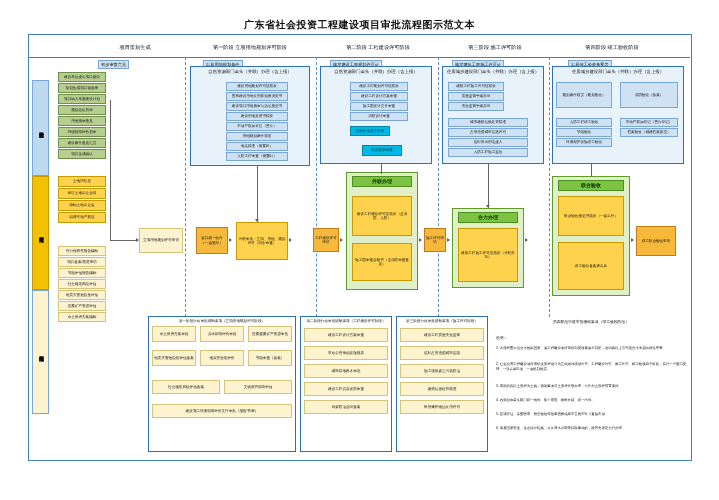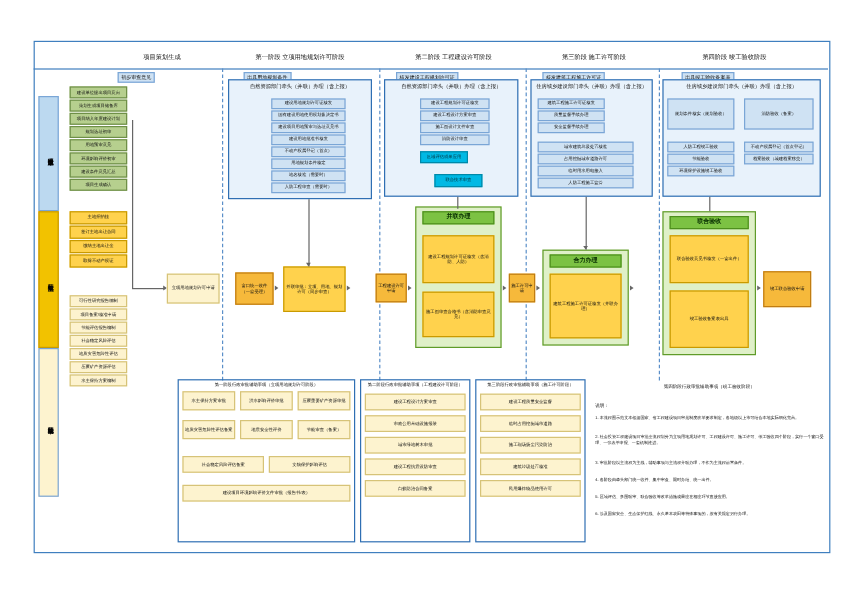--- a/index.html
+++ b/index.html
@@ -42,20 +42,21 @@
   .hline{position:absolute;border-top:1px solid #666;height:0;}
   .vline{position:absolute;border-left:1px solid #666;width:0;}
   .arr{position:absolute;width:0;height:0;border-top:2px solid transparent;border-bottom:2px solid transparent;border-left:3px solid #666;}
   .arrdown{position:absolute;width:0;height:0;border-left:2px solid transparent;border-right:2px solid transparent;border-top:3px solid #666;}
 </style>
 </head>
 <body>
 
 <div id="page">
 
+  <div class="title">广东省社会投资工程建设项目审批流程图示范文本</div>
 
   <div class="frame"></div>
 
   <div class="hline" style="left:28px;top:57px;width:662px;border-color:#3f7fbf;"></div>
 
   <div class="stage" style="left:90px;top:44px;width:90px;">项目策划生成</div>
   <div class="stage" style="left:185px;top:44px;width:130px;">第一阶段  立项用地规划许可阶段</div>
   <div class="stage" style="left:318px;top:44px;width:120px;">第二阶段  工程建设许可阶段</div>
   <div class="stage" style="left:440px;top:44px;width:110px;">第三阶段  施工许可阶段</div>
   <div class="stage" style="left:552px;top:44px;width:120px;">第四阶段  竣工验收阶段</div>

